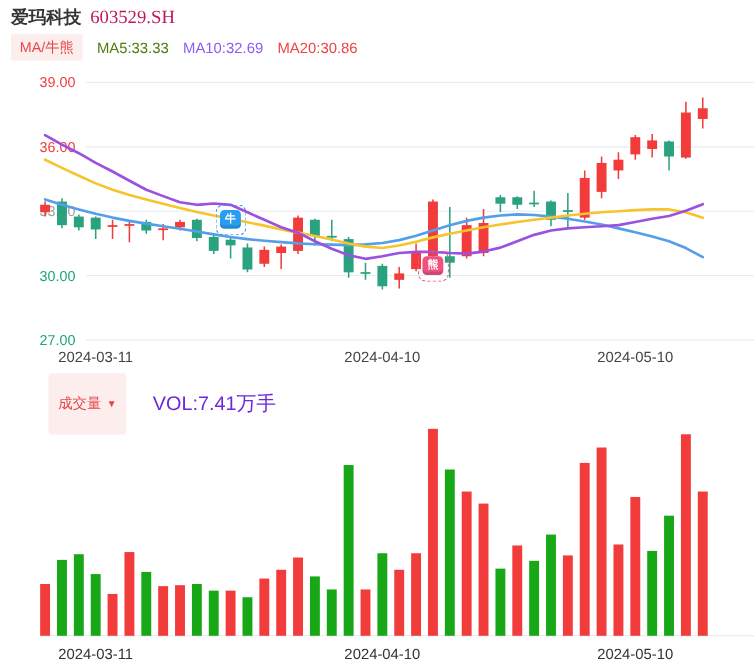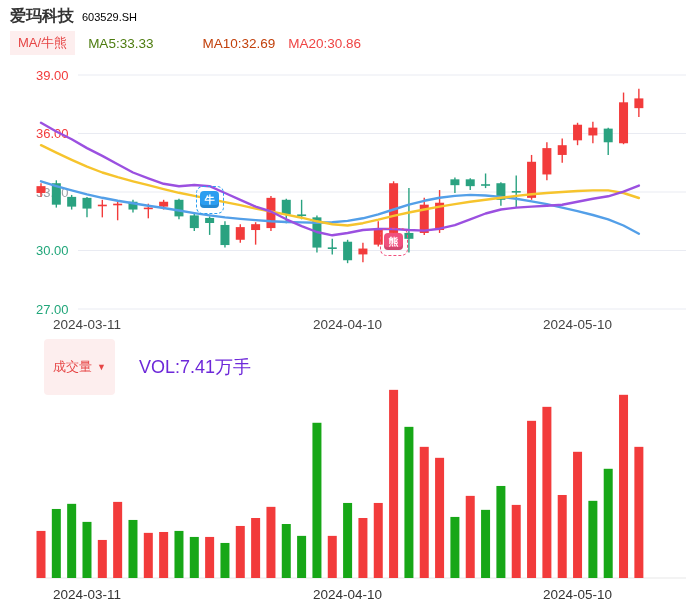--- a/index.html
+++ b/index.html
@@ -1,24 +1,24 @@
 <!DOCTYPE html>
 <html><head>
 <meta charset="utf-8">
 <style>
   html,body{margin:0;padding:0;background:#fff;}
   .stage{position:relative;width:686px;height:606px;background:#fff;overflow:hidden;
          font-family:"Liberation Sans","DejaVu Sans",sans-serif;}
   .title-row{position:absolute;left:10px;top:6px;display:flex;align-items:baseline;gap:8px;}
   .stock-name{font-size:16px;font-weight:bold;color:#333;}
-  .stock-code{font-size:11px;color:#000000;}
+  .stock-code{font-size:17px;color:#be185d;font-family:Liberation Serif, serif;}
   .legend-row{position:absolute;left:10px;top:31px;display:flex;align-items:center;gap:13px;font-size:13px;}
   .ma-badge{background:#fdeeee;color:#e64545;padding:3px 8px;border-radius:0;font-size:13px;cursor:pointer;}
   .ma5-label{color:#4d7c0f;font-size:13.5px;}
-  .ma10-label{color:#c2410c;font-size:13.5px;margin-left:36px;}
+  .ma10-label{color:#8b5cf6;font-size:13.5px;}
   .ma20-label{color:#ef4444;font-size:13.5px;}
   svg{position:absolute;left:0;display:block;}
   #price-svg{top:60px;}
   #volume-svg{top:368px;}
   .vol-row{position:absolute;left:44px;top:339px;display:flex;align-items:center;gap:24px;}
   .vol-badge{background:#fdeeee;color:#e64545;padding:19px 9px;border-radius:4px;font-size:13px;cursor:pointer;display:flex;align-items:center;gap:5px;}
   .vol-badge .arrow{font-size:9px;}
   .vol-label{font-size:18px;color:#6d28d9;}
   #marker-layer{position:absolute;left:0;top:0;width:686px;height:606px;pointer-events:none;}
   .signal-marker{position:absolute;width:26px;height:26px;border-radius:7px;

